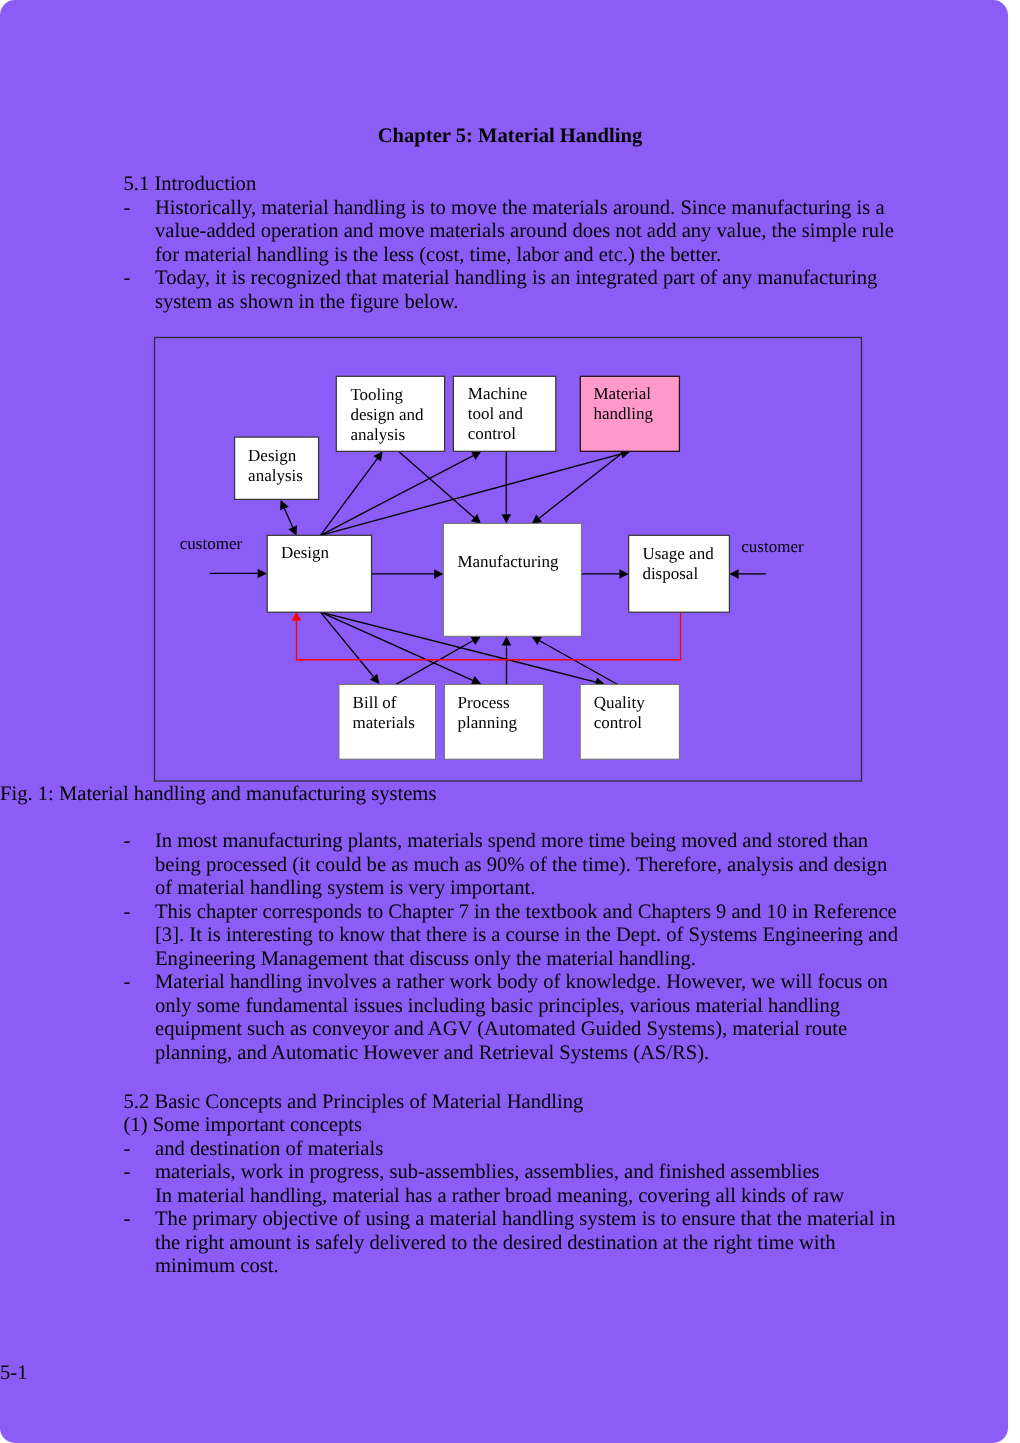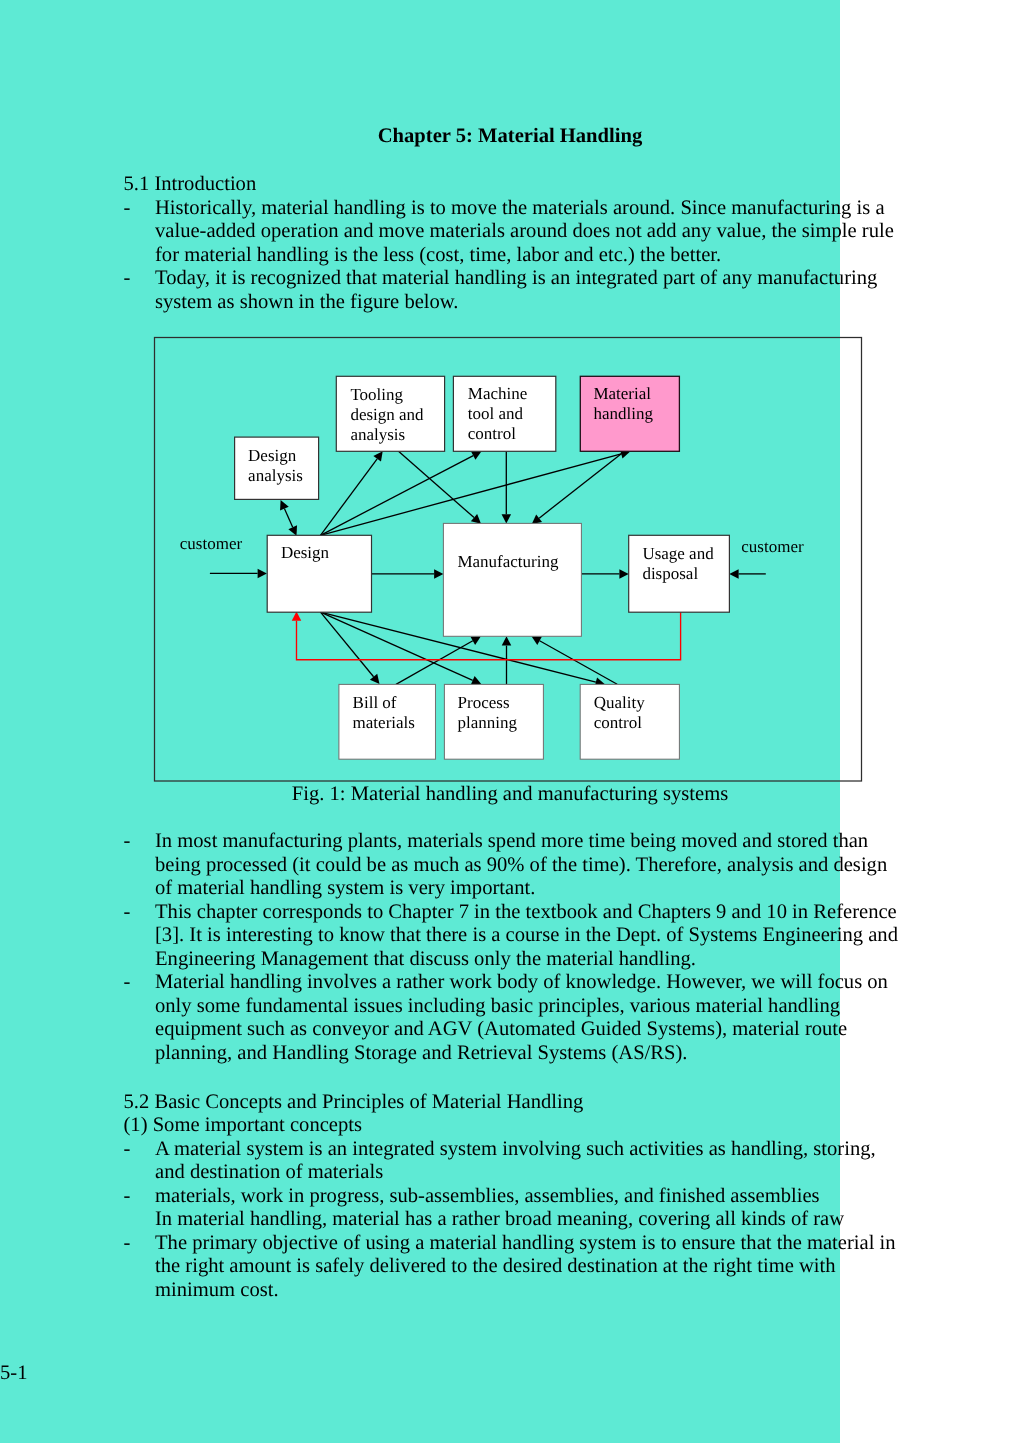--- a/index.html
+++ b/index.html
@@ -1,27 +1,27 @@
 <!DOCTYPE html>
 <html><head>
 <meta charset="utf-8">
 <style>
   html,body{margin:0;padding:0;background:#fff;}
   body{width:1020px;height:1443px;overflow:hidden;font-family:"Liberation Serif",serif;color:#000;
        -webkit-font-smoothing:antialiased;text-rendering:geometricPrecision;}
-  .page{position:relative;width:840px;height:1443px;background:#5eead4;}
+  .page{position:relative;width:1008px;height:1443px;background:#8b5cf6;border-radius:15px;}
   .page{filter:opacity(1);}
   .title{position:absolute;left:0;top:125.3px;width:1020px;text-align:center;
          font-size:20.6px;font-weight:bold;line-height:23.5px;}
   .blk{position:absolute;left:123.5px;width:790px;font-size:20.6px;line-height:23.5px;}
   .ln{white-space:pre;}
   .li{position:relative;padding-left:31.5px;}
   .li>.mk{position:absolute;left:0;top:0;}
   .fig{position:absolute;left:0px;top:0px;width:1020px;height:1443px;pointer-events:none;}
-  .cap{position:absolute;left:0;top:783px;width:1020px;text-align:center;font-size:20.6px;line-height:23.5px;}
+  .cap{position:absolute;left:0;top:783px;width:1020px;font-size:20.6px;line-height:23.5px;}
   .ftr{position:absolute;left:0;top:1361.5px;width:992px;text-align:left;font-size:20.6px;line-height:23.5px;}
   .nodetext{font-family:"Liberation Serif",serif;font-size:17px;fill:#000;}
   .extlabel{font-family:"Liberation Serif",serif;font-size:17px;fill:#000;}
 </style>
 </head>
 <body>
 
 <div class="page">
 
   <div class="title">Chapter 5: Material Handling</div>
@@ -183,30 +183,29 @@
         <span class="mk">-</span>
         <div class="ln">This chapter corresponds to Chapter 7 in the textbook and Chapters 9 and 10 in Reference</div>
         <div class="ln">[3]. It is interesting to know that there is a course in the Dept. of Systems Engineering and</div>
         <div class="ln">Engineering Management that discuss only the material handling.</div>
       </div>
       <div class="li">
         <span class="mk">-</span>
         <div class="ln">Material handling involves a rather work body of knowledge. However, we will focus on</div>
         <div class="ln">only some fundamental issues including basic principles, various material handling</div>
         <div class="ln">equipment such as conveyor and AGV (Automated Guided Systems), material route</div>
-        <div class="ln">planning, and Handling Storage and Retrieval Systems (AS/RS).</div>
+        <div class="ln">planning, and Automatic However and Retrieval Systems (AS/RS).</div>
       </div>
     </div>
 
   <div class="blk" id="sec52" style="top:1090.5px">
       <div class="ln">5.2 Basic Concepts and Principles of Material Handling</div>
       <div class="ln">(1) Some important concepts</div>
       <div class="li">
         <span class="mk">-</span>
-        <div class="ln">A material system is an integrated system involving such activities as handling, storing,</div>
         <div class="ln">and destination of materials</div>
       </div>
       <div class="li">
         <span class="mk">-</span>
         <div class="ln">materials, work in progress, sub-assemblies, assemblies, and finished assemblies</div>
         <div class="ln">In material handling, material has a rather broad meaning, covering all kinds of raw</div>
       </div>
       <div class="li">
         <span class="mk">-</span>
         <div class="ln">The primary objective of using a material handling system is to ensure that the material in</div>

